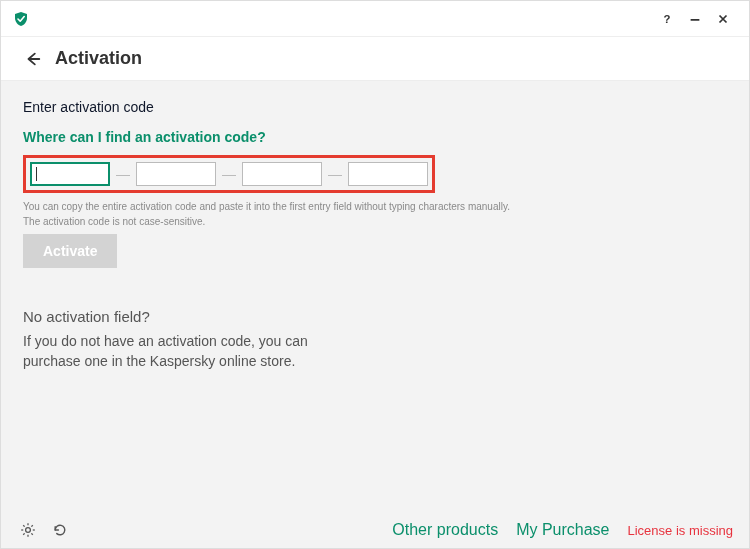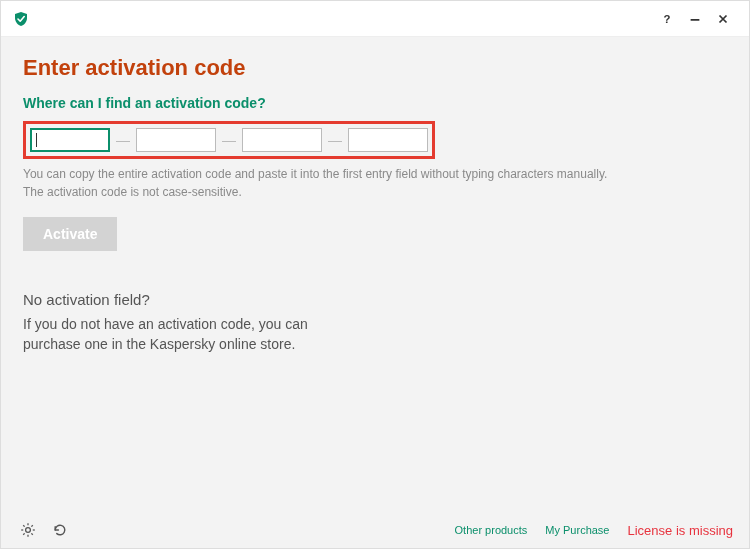--- a/index.html
+++ b/index.html
@@ -41,21 +41,21 @@
   .page-title { font-size:18px; font-weight:600; color:#333; }
 
   .content {
     flex:1;
     background:#f3f3f3;
     padding:18px 22px 14px 22px;
     position:relative;
     overflow:hidden;
   }
 
-  h2.section-title { margin:0 0 14px 0; font-size:22px; font-weight:700; color:#c2410c; }
+  h2.section-title { margin:0 0 14px 0; font-size:14px; font-weight:400; color:#0f172a; }
   .format-line { color:#555; margin-bottom:10px; }
   .help-link { color:#0b8f6b; font-weight:700; text-decoration:none; display:inline-block; margin-bottom:10px; cursor:pointer;}
 
   .code-row {
     display:inline-flex; align-items:center;
     padding:4px;
     border:3px solid #e43b2f; 
     margin-bottom:6px;
   }
   .code-input {
@@ -66,21 +66,21 @@
     font-size:14px;
   }
   .code-input.focused { border-color:#0b8f6b; box-shadow:0 0 0 1px #0b8f6b inset; position:relative; }
   .caret {
     position:absolute;
     width:1px; height:14px; background:#333;
     left:6px; top:5px;
   }
   .code-sep { color:#bbb; padding:0 6px; }
 
-  .hints { color:#8a8a8a; font-size:12px; line-height:1.5; margin-bottom:16px; }
+  .hints { color:#8a8a8a; font-size:10px; line-height:1.5; margin-bottom:5px; }
 
   .btn {
     display:inline-flex; align-items:center; justify-content:center;
     height:34px; padding:0 20px;
     border:none; cursor:pointer;
     font-size:14px; font-weight:600;
   }
   .btn-activate { background:#d3d3d3; color:#fff; cursor:default; }
   .btn-red { background:#e7333e; color:#fff; border-radius:1px; }
 
@@ -90,21 +90,21 @@
 
   .footer {
     position:absolute; left:0; right:0; bottom:0;
     height:36px;
     display:flex; align-items:center;
     padding:0 16px;
     background:#f3f3f3;
   }
   .footer .icon-btn { width:22px; height:22px; display:flex; align-items:center; justify-content:center; color:#555; cursor:pointer; margin-right:10px;}
   .footer .spacer { flex:1; }
-  .foot-link { color:#0b8f6b; font-size:11px; margin-left:18px; cursor:pointer; }
+  .foot-link { color:#0b8f6b; font-size:16px; margin-left:18px; cursor:pointer; }
   .foot-warn { color:#e7333e; font-size:13px; margin-left:18px; cursor:pointer; }
 </style>
 </head>
 <body>
 
 <div class="window">
 
   <div class="titlebar">
     <span class="logo">
       <svg viewBox="0 0 16 16" width="16" height="16">
@@ -123,20 +123,28 @@
           <rect x="3" y="8" width="10" height="2" fill="#333"></rect>
         </svg>
     </div>
     <div class="tb-ctrl">
       <svg viewBox="0 0 16 16" width="14" height="14">
           <path d="M4 4 L12 12 M12 4 L4 12" stroke="#333" stroke-width="2"></path>
         </svg>
     </div>
   </div>
 
+  <div class="header">
+    <div class="back">
+      <svg viewBox="0 0 20 20" width="18" height="18">
+          <path d="M12 4 L5 10 L12 16 M5 10 H17" fill="none" stroke="#333" stroke-width="2" stroke-linecap="round" stroke-linejoin="round"></path>
+        </svg>
+    </div>
+    <div class="page-title">Activation</div>
+  </div>
 
   <div class="content">
 
     <h2 class="section-title">Enter activation code</h2>
 
 
     <a class="help-link">Where can I find an activation code?</a>
 
     <div>
       <div class="code-row">

